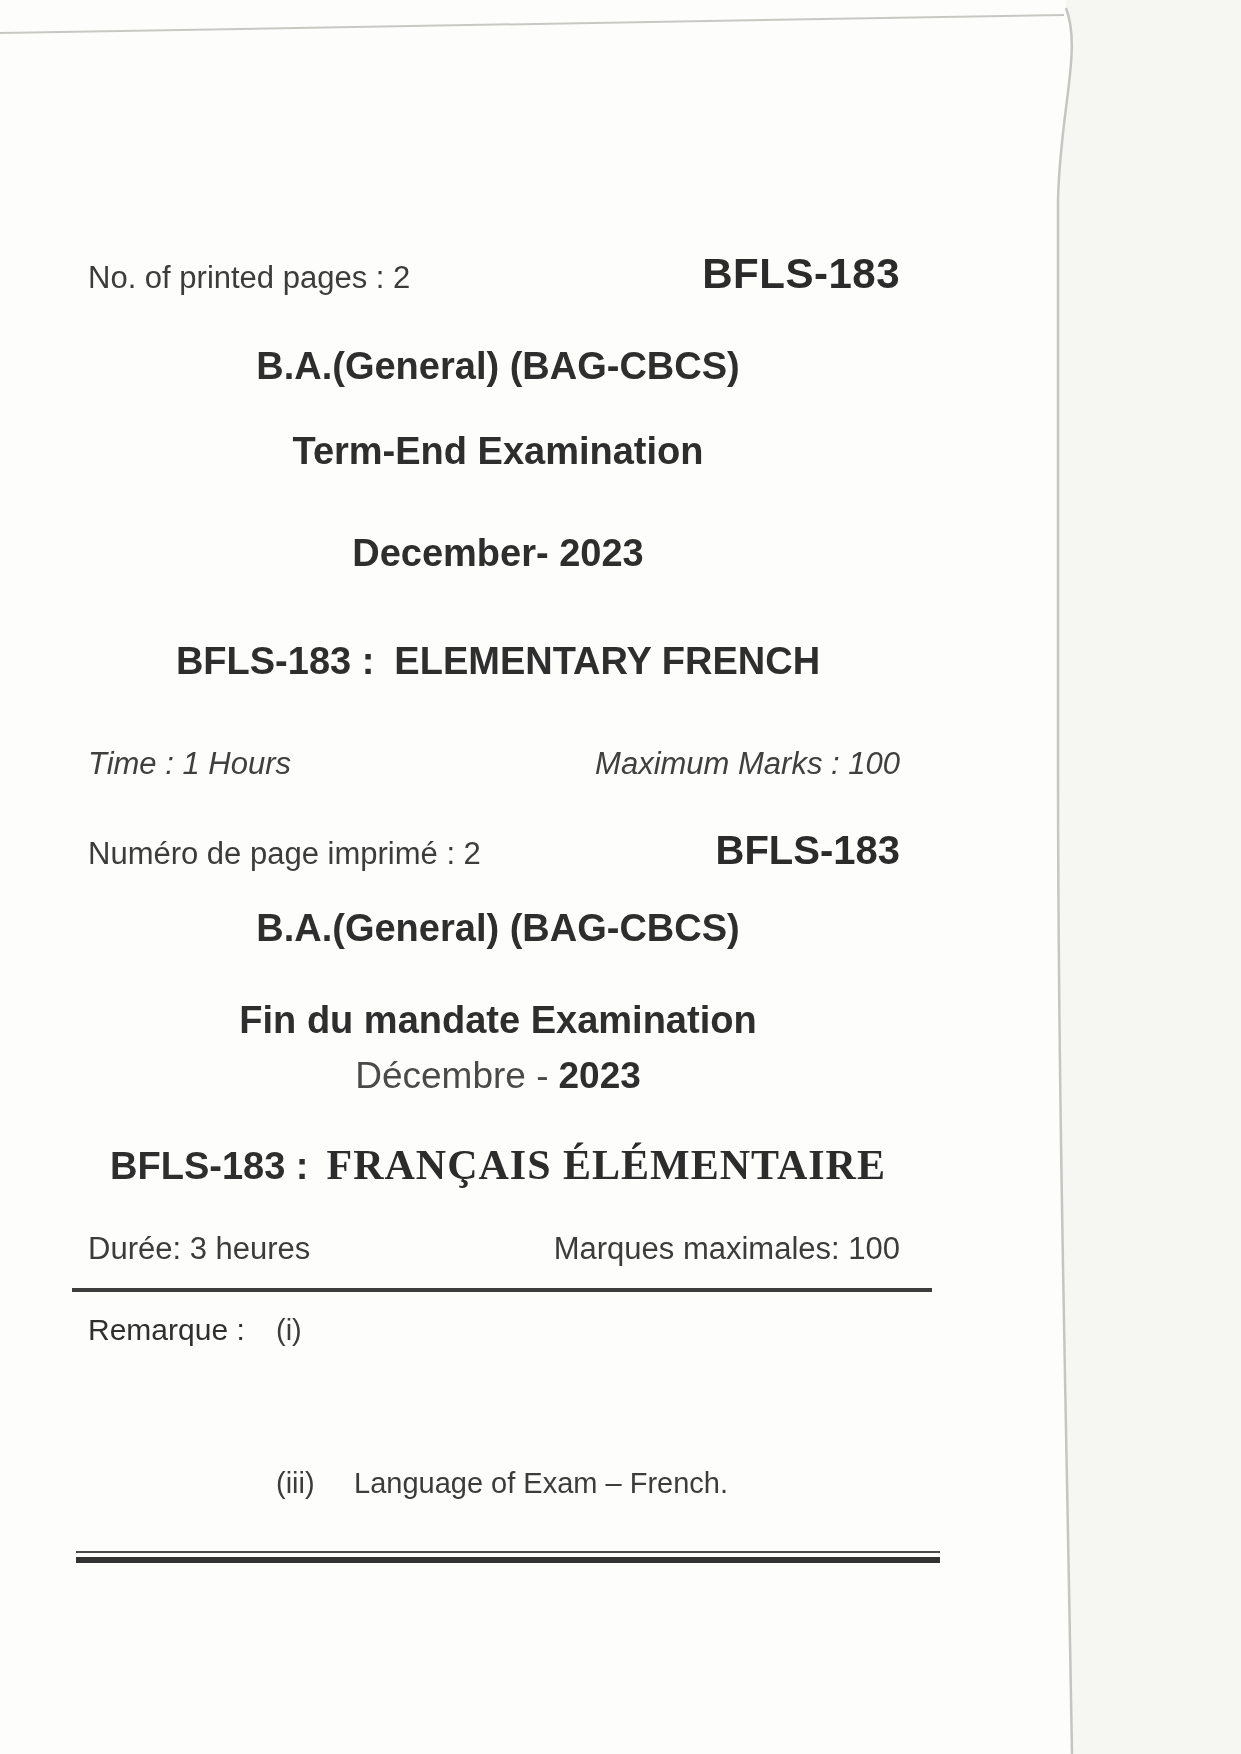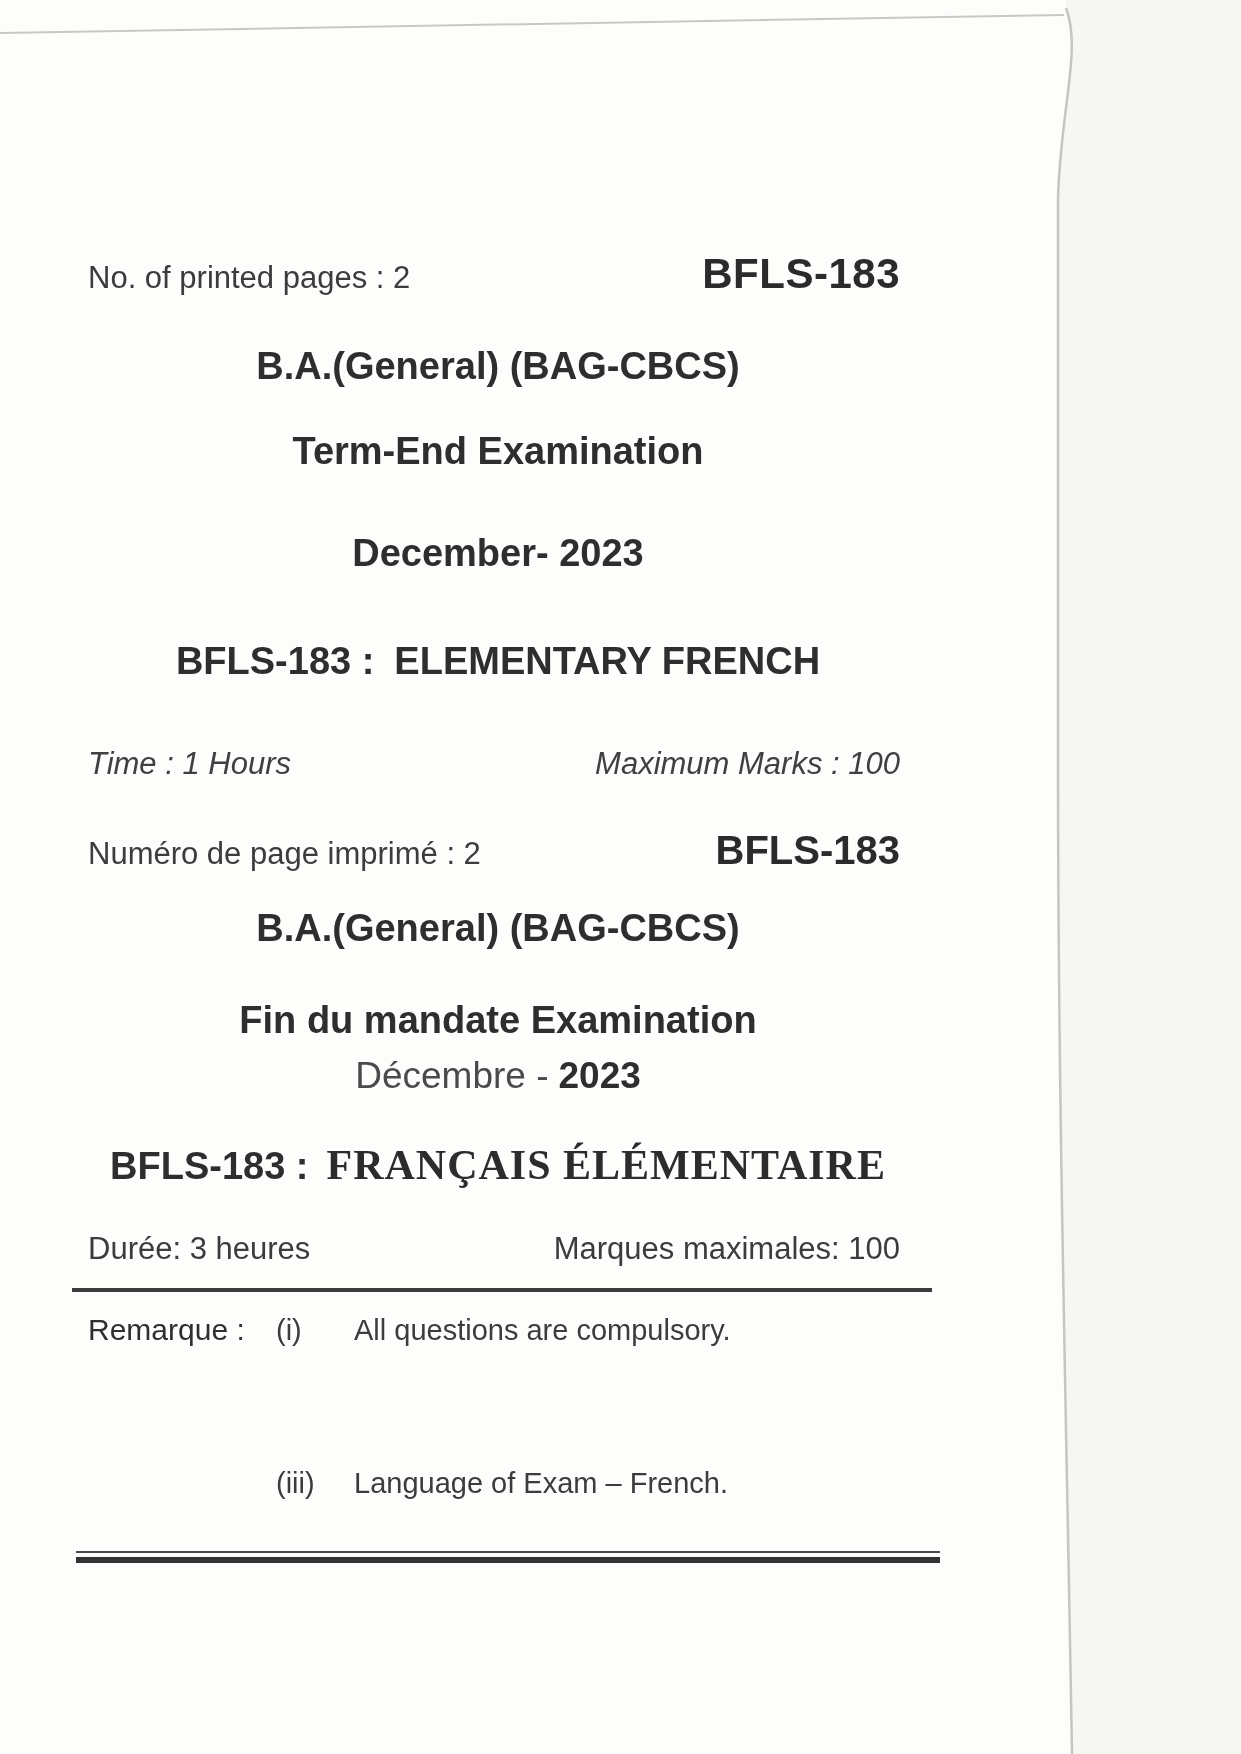--- a/index.html
+++ b/index.html
@@ -205,21 +205,20 @@
   <div class="row2" style="top:1231px">
     <span class="body-text">Durée: 3 heures</span>
     <span class="body-text">Marques maximales: 100</span>
   </div>
 
   <div class="rule-single" style="top:1288px"></div>
 
   <div class="note-row" style="top:1313px">
     <span class="note-label">Remarque :</span>
     <span class="note-num">(i)</span>
-    <span class="note-text">All questions are compulsory.</span>
   </div>
 
 
   <div class="note-row" style="top:1467px">
     <span class="note-label"></span>
     <span class="note-num">(iii)</span>
     <span class="note-text">Language of Exam – French.</span>
   </div>
 
   <div class="rule-double-thin" style="top:1551px"></div>

